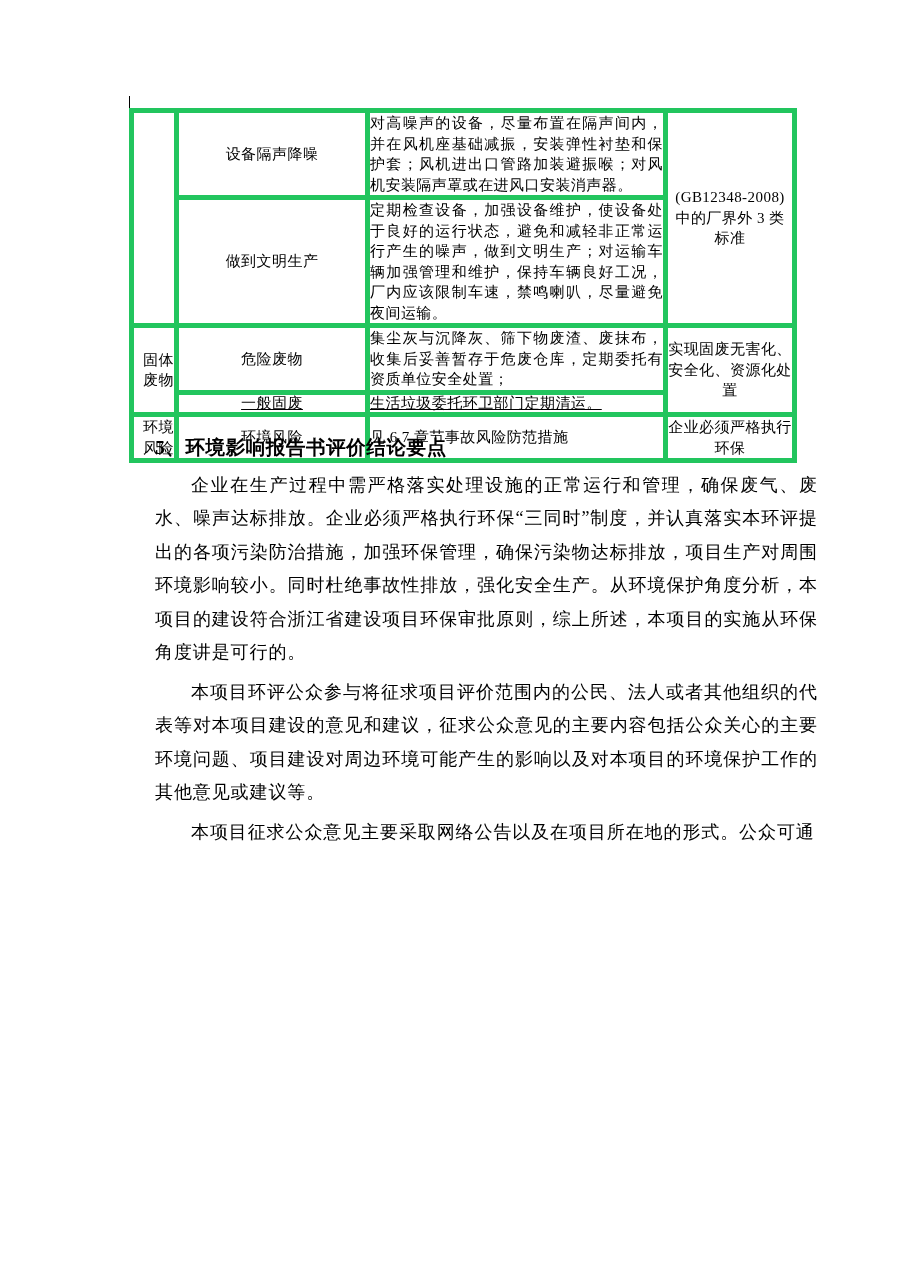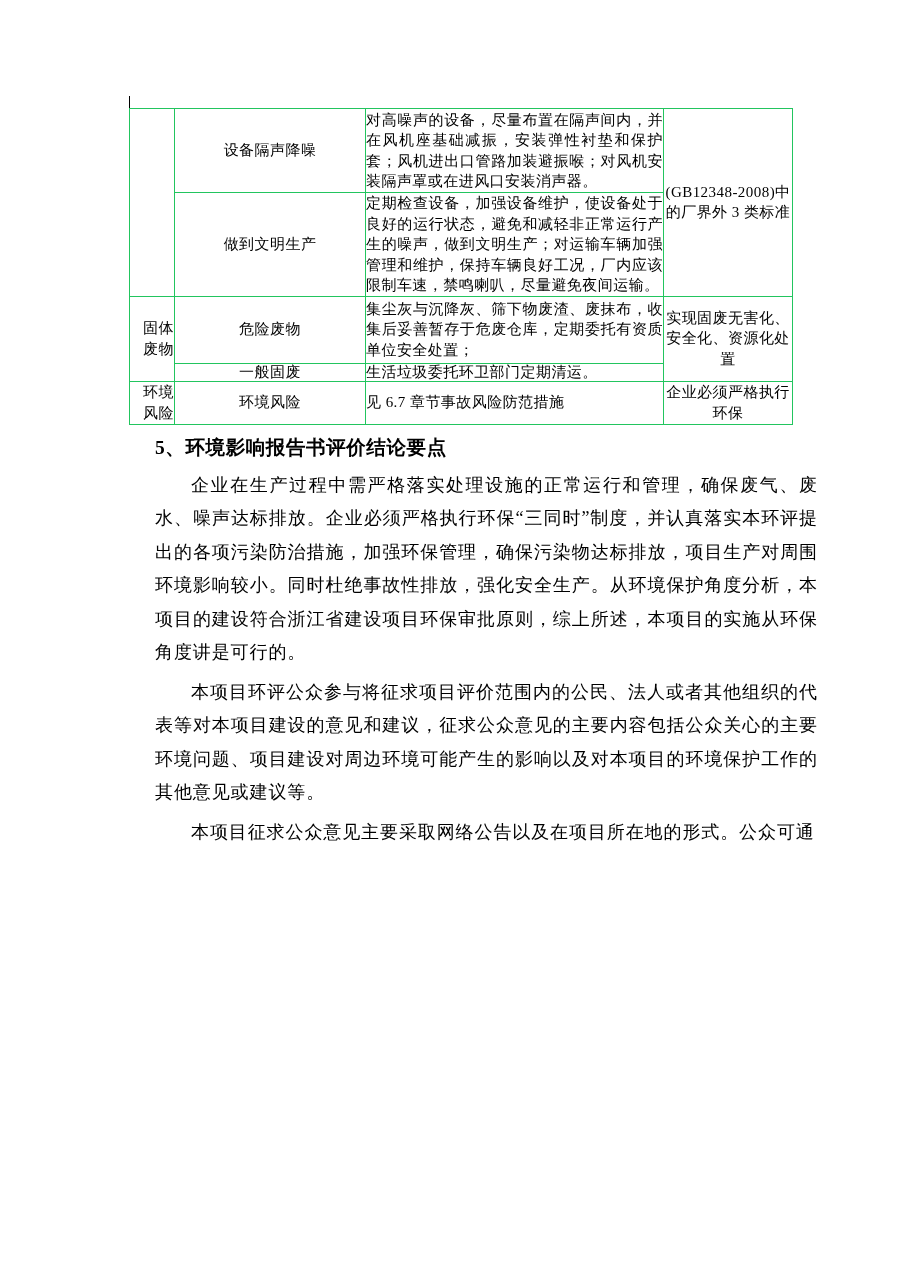--- a/index.html
+++ b/index.html
@@ -28,34 +28,34 @@
     left: 129px;
     top: 108px;
     width: 663px;
     border-collapse: collapse;
     table-layout: fixed;
     font-size: 15px;
     letter-spacing: 0.45px;
     line-height: 20.5px;
   }
   table.measures td {
-    border: 1px solid #22c55e;
+    border: 5px solid #22c55e;
     padding: 0;
     vertical-align: middle;
     overflow: hidden;
   }
   td.c1 { text-align: right; }
   td.c2 { text-align: center; }
   td.c3 { text-align: justify; padding: 1px 3px; }
   td.c4 { text-align: center; padding: 0 2px; }
   td.vtop { vertical-align: top; text-align: center; }
   tr.r0 { height: 84px; }
   tr.r1 { height: 101px; }
   tr.r2 { height: 67px; }
-  tr.r3 { height: 18px; }
+  tr.r3 { height: 18px; text-decoration: underline; }
   tr.r3 td { line-height: 17px; }
   tr.r4 { height: 43px; }
 
   .content {
     position: absolute;
     left: 133px;
     top: 421px;
     width: 663px;
     margin-left: 22px;
   }

